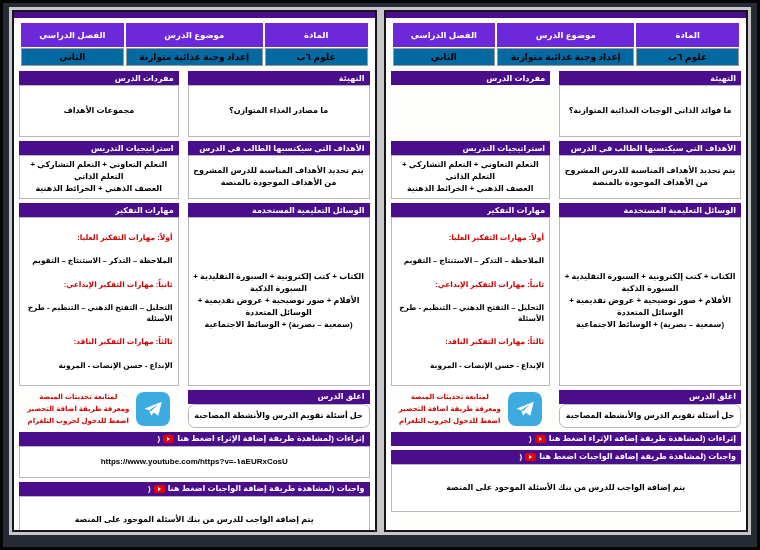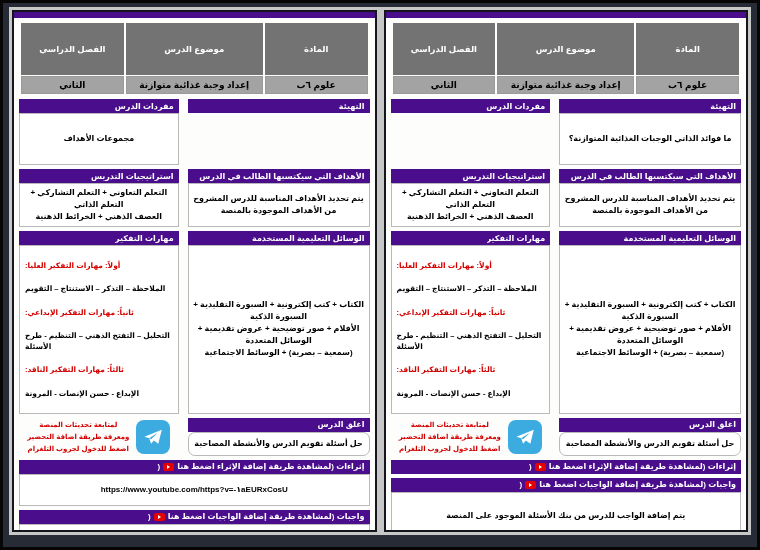--- a/index.html
+++ b/index.html
@@ -20,39 +20,39 @@
   .page{
     flex:1;box-sizing:border-box;min-width:0;
     background:#fdfdfb;border:2px solid #15151d;
     display:flex;flex-direction:column;
     direction:rtl;padding:0 5px 4px 5px;overflow:hidden;
     font-weight:bold;color:#000;
   }
   .top-strip{height:6px;background:#4a0d8c;margin:0 -5px 3px -5px;flex:none;}
 
   table.hdr{width:100%;border-collapse:separate;border-spacing:2px 1px;table-layout:fixed;margin:1px 0 2px;}
-  table.hdr th{background:#737373;color:#fff;font-size:8.5px;font-weight:bold;padding:21px 2px;}
-  table.hdr td{background:#a3a3a3;border:1px solid #9a9a9a;font-size:9px;font-weight:bold;text-align:center;padding:3px 2px;}
+  table.hdr th{background:#6d28d9;color:#fff;font-size:8.5px;font-weight:bold;padding:7px 2px;}
+  table.hdr td{background:#0369a1;border:1px solid #9a9a9a;font-size:9px;font-weight:bold;text-align:center;padding:3px 2px;}
 
   .grid2{display:grid;grid-template-columns:1.14fr 1fr;gap:4px 9px;margin:2px 0 4px;}
   .sec{display:flex;flex-direction:column;min-width:0;}
   .bar{
     background:#4a0d8c;color:#fff;font-size:8px;font-weight:bold;
     padding:2.5px 5px;display:flex;align-items:center;gap:3px;flex:none;
   }
   .bar .t{white-space:nowrap;overflow:hidden;}
   .body{
     flex:1;border:1px solid #b9b9b9;background:#fff;
     font-size:8px;line-height:1.5;
     display:flex;align-items:center;justify-content:center;
     text-align:center;white-space:pre-line;padding:3px 4px;
   }
   .mh1{min-height:44px;} .mh2{min-height:36px;} .mh3{min-height:56px;} .mh4{min-height:16px;border-radius:7px;}
 
-  .think{display:block;text-align:left;padding:2px 5px;}
+  .think{display:block;text-align:right;padding:2px 5px;}
   .think div{font-size:7.5px;line-height:1.5;}
   .think .rl{color:#d40000;}
   .think .bl{color:#000;}
 
   .tg{display:flex;align-items:center;justify-content:center;gap:7px;cursor:pointer;}
   .tg-icon{width:34px;height:34px;border-radius:8px;background:#3babe0;display:flex;align-items:center;justify-content:center;flex:none;}
   .tg-text{color:#d40000;font-size:7px;text-align:center;white-space:pre-line;line-height:1.7;}
 
   .fw{margin-bottom:4px;}
   .fw .bar{cursor:pointer;}
@@ -88,20 +88,21 @@
         <td>الثاني</td>
       </tr>
     </tbody>
         </table>
 
     <div class="grid2">
       <div class="sec">
         <div class="bar">
               <span class="t">التهيئة</span>
             </div>
+        <div class="body mh1">ما مصادر الغذاء المتوازن؟</div>
       </div>
       <div class="sec">
         <div class="bar">
               <span class="t">مفردات الدرس</span>
             </div>
         <div class="body mh1">مجموعات الأهداف</div>
       </div>
 
       <div class="sec">
         <div class="bar">

